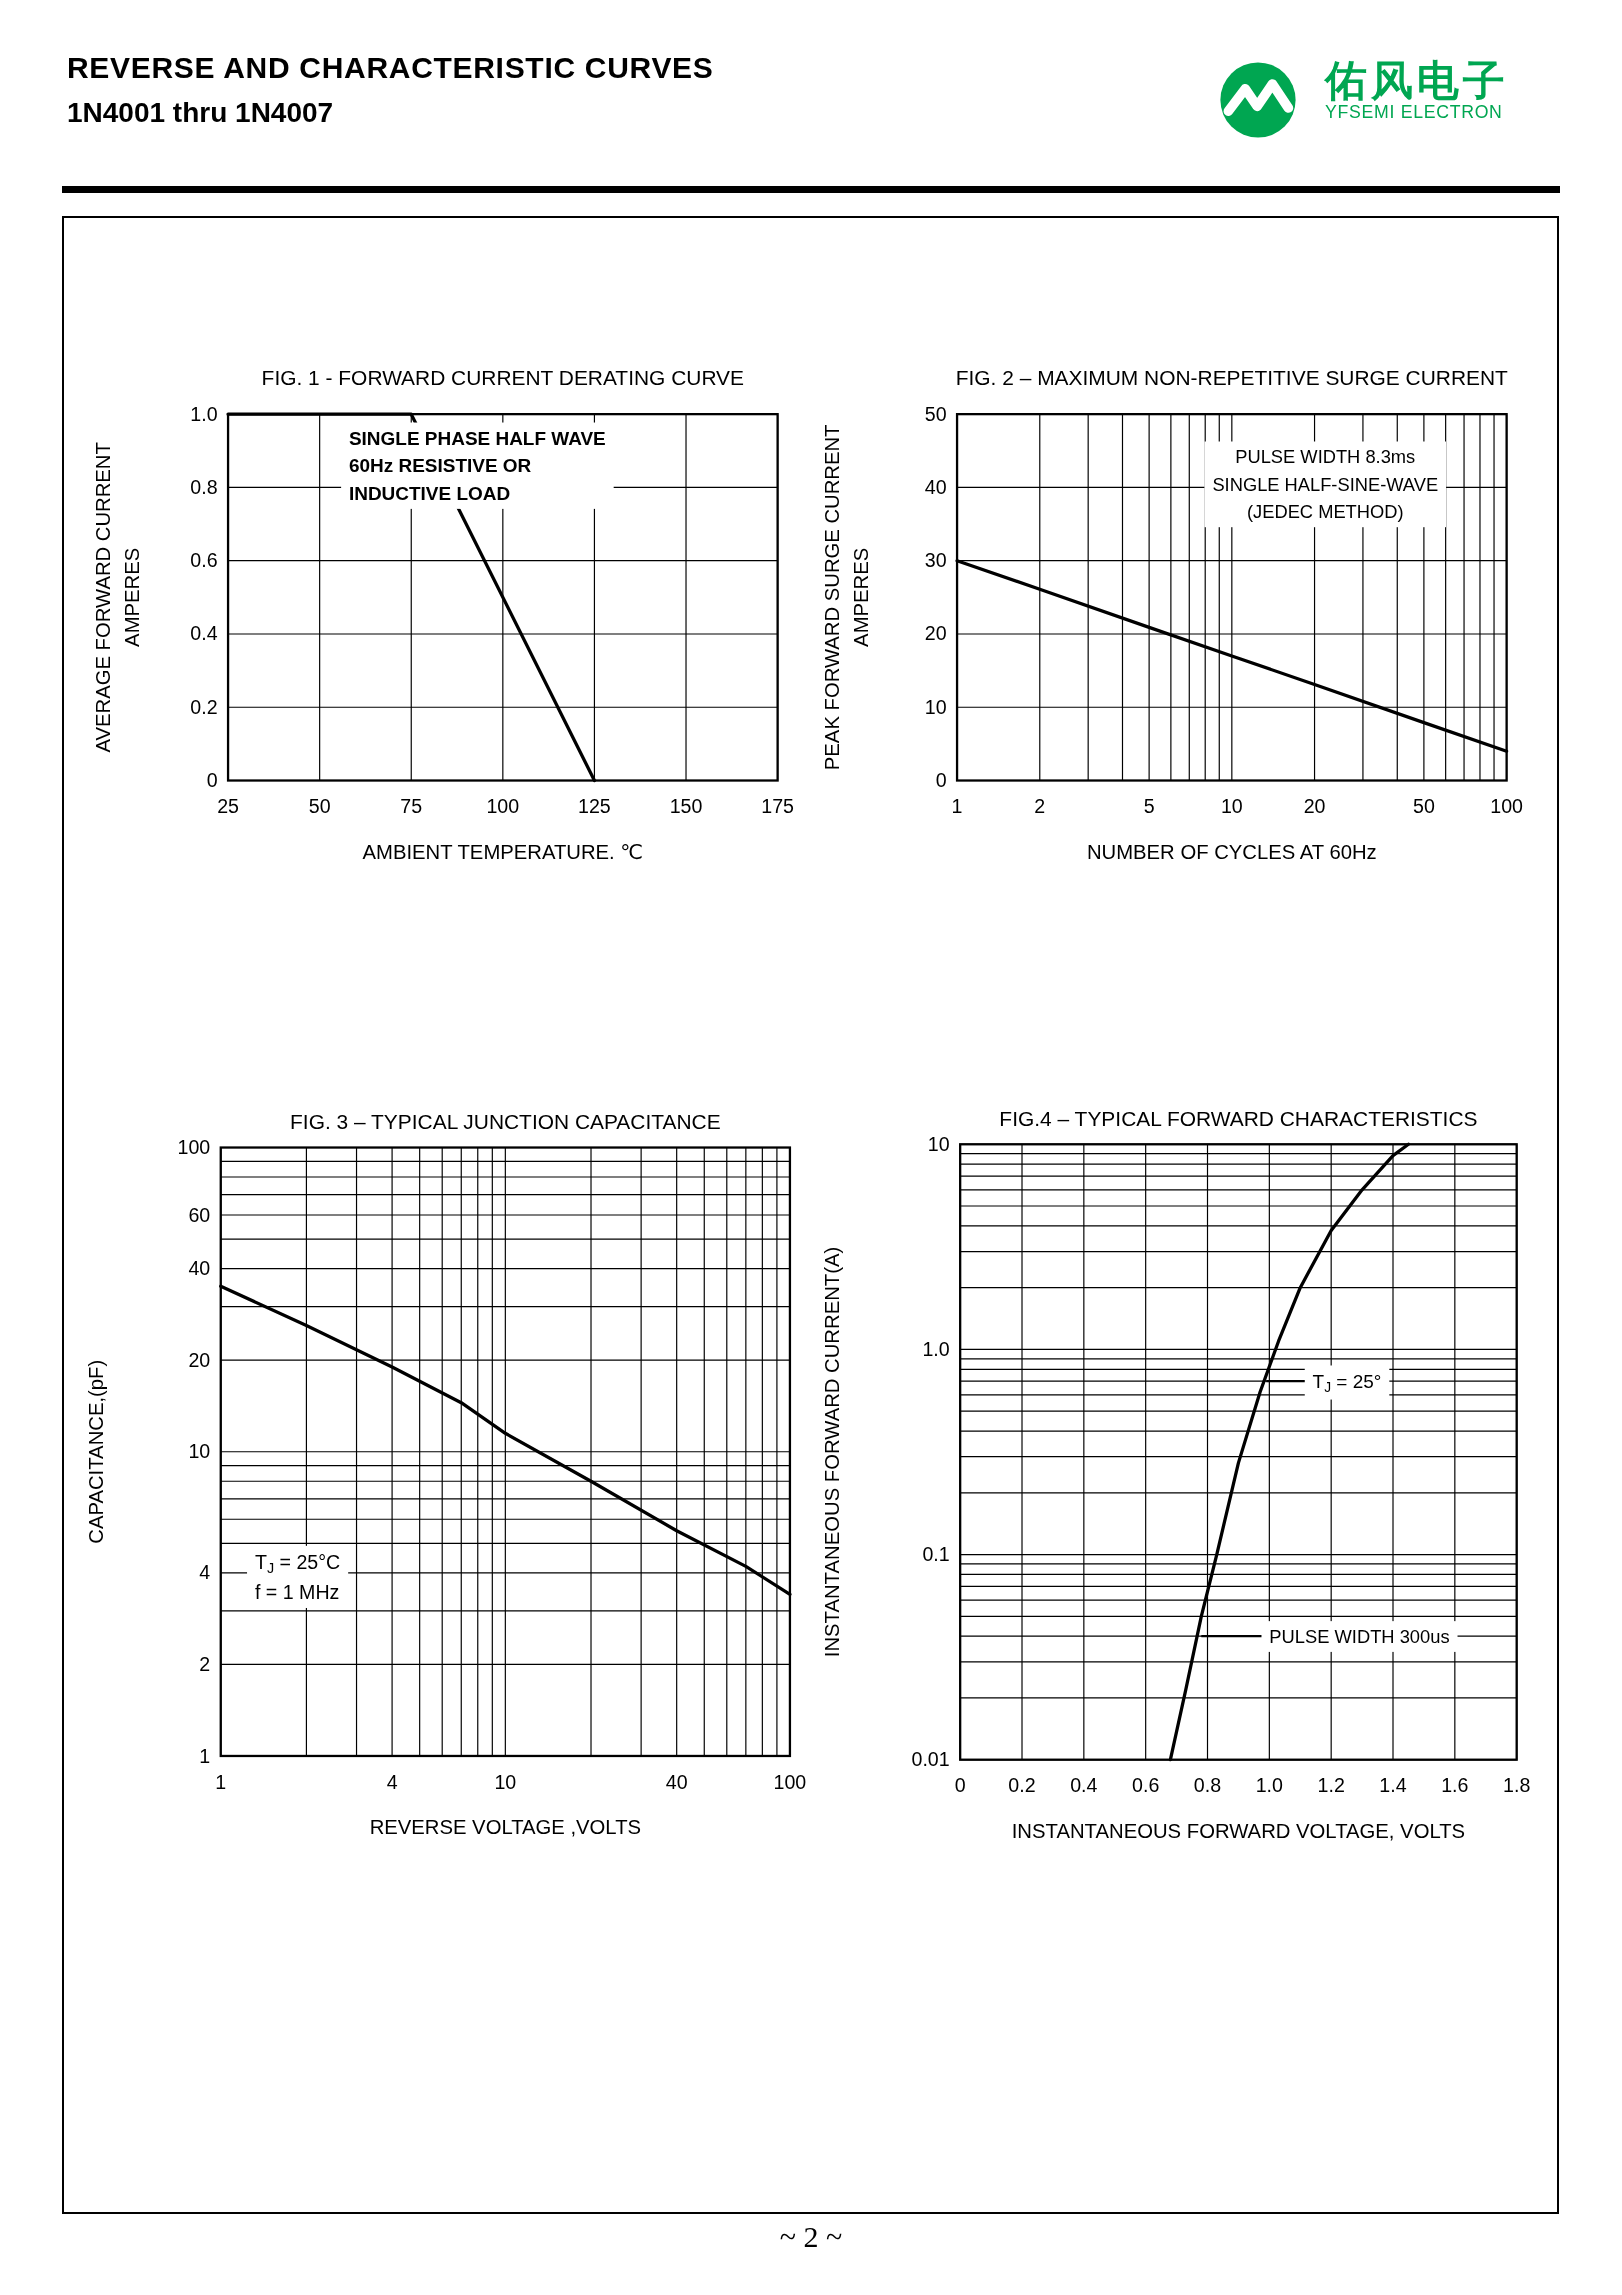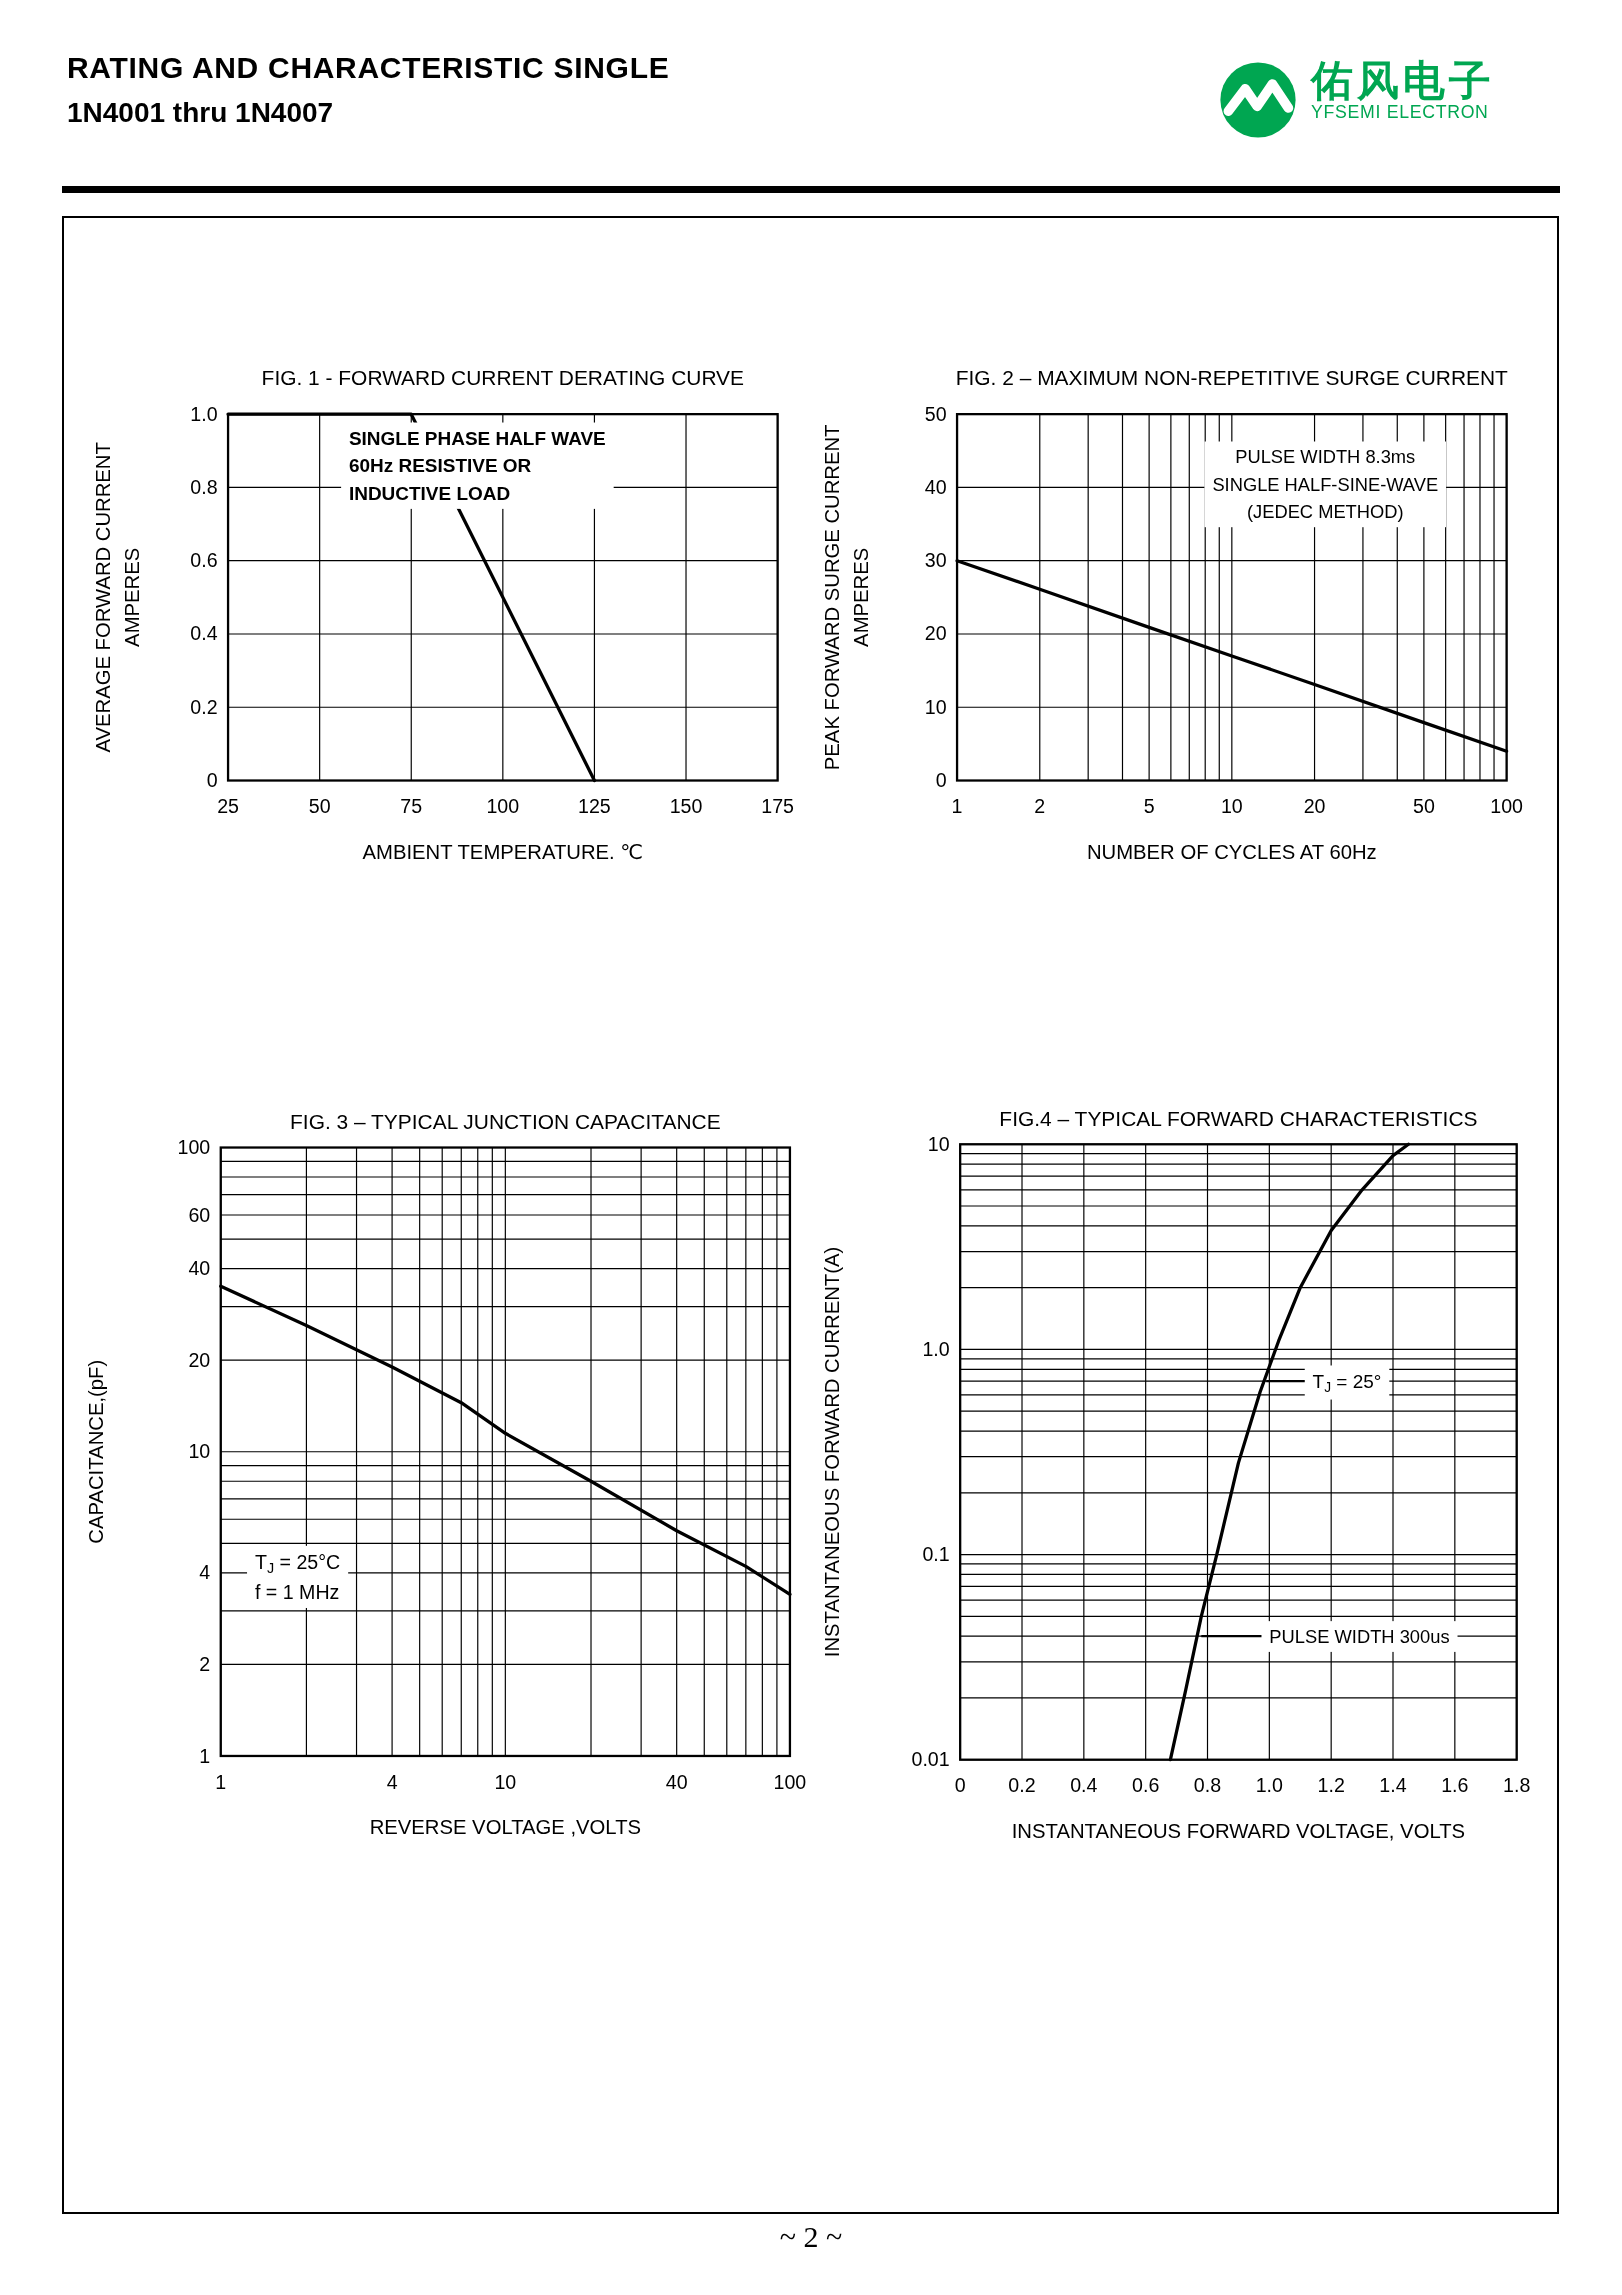--- a/index.html
+++ b/index.html
@@ -1,40 +1,40 @@
 <!DOCTYPE html>
 <html style="--brand: #00A651;font-size:10.5px"><head>
 <meta charset="utf-8">
 <style>
   html,body{margin:0;padding:0;background:#e8e8e8;}
   .page{position:relative;width:1622px;height:2295px;background:#ffffff;overflow:hidden;
         font-family:"Liberation Sans","DejaVu Sans",sans-serif;color:#000;}
   .header-title{position:absolute;left:67px;top:51px;font-size:30px;font-weight:bold;letter-spacing:0.7px;}
   .header-sub{position:absolute;left:67px;top:97px;font-size:28px;font-weight:bold;}
-  .logo{position:absolute;left:1218px;top:60px;display:flex;align-items:flex-start;gap:13px;color:var(--brand,#00A651);}
+  .logo{position:absolute;left:1218px;top:60px;display:flex;align-items:flex-start;gap:27px;color:var(--brand,#00A651);}
   .logo-mark{flex:0 0 auto;}
   .logo-cn{font-size:42px;font-weight:bold;letter-spacing:3.9px;line-height:1.0;}
   .logo-en{font-size:17.7px;letter-spacing:0.7px;margin-top:0;}
   .rule{position:absolute;left:62px;top:186px;width:1498px;height:6.5px;background:#000;}
   .content-box{position:absolute;left:62px;top:216px;width:1493px;height:1994px;border:2.6px solid #000;}
   .chart{position:absolute;}
   .chart svg{display:block;}
   #fig1{left:9.8px;top:134px;}
   #fig2{left:739px;top:134px;}
   #fig3{left:3.3px;top:890px;}
   #fig4{left:739px;top:887px;}
   .footer{position:absolute;left:0;top:2220px;width:1622px;text-align:center;
           font-family:"Liberation Serif","DejaVu Serif",serif;font-size:30px;}
 </style>
 </head>
 <body>
 
 <div class="page">
 
-  <div class="header-title">RATING AND CHARACTERISTIC SINGLE</div>
+  <div class="header-title">REVERSE AND CHARACTERISTIC CURVES</div>
   <div class="header-sub">1N4001 thru 1N4007</div>
 
   <div class="logo">
     <span class="logo-mark">
       <svg width="80" height="80" viewBox="0 0 100 100" aria-hidden="true">
         <circle cx="50" cy="50" r="47" fill="currentColor"></circle>
         <path d="M13 64 L34 36 L49 58 L68 30 L88 60" fill="none" stroke="#ffffff" stroke-width="12" stroke-linecap="round" stroke-linejoin="round"></path>
       </svg>
     </span>
     <span>

